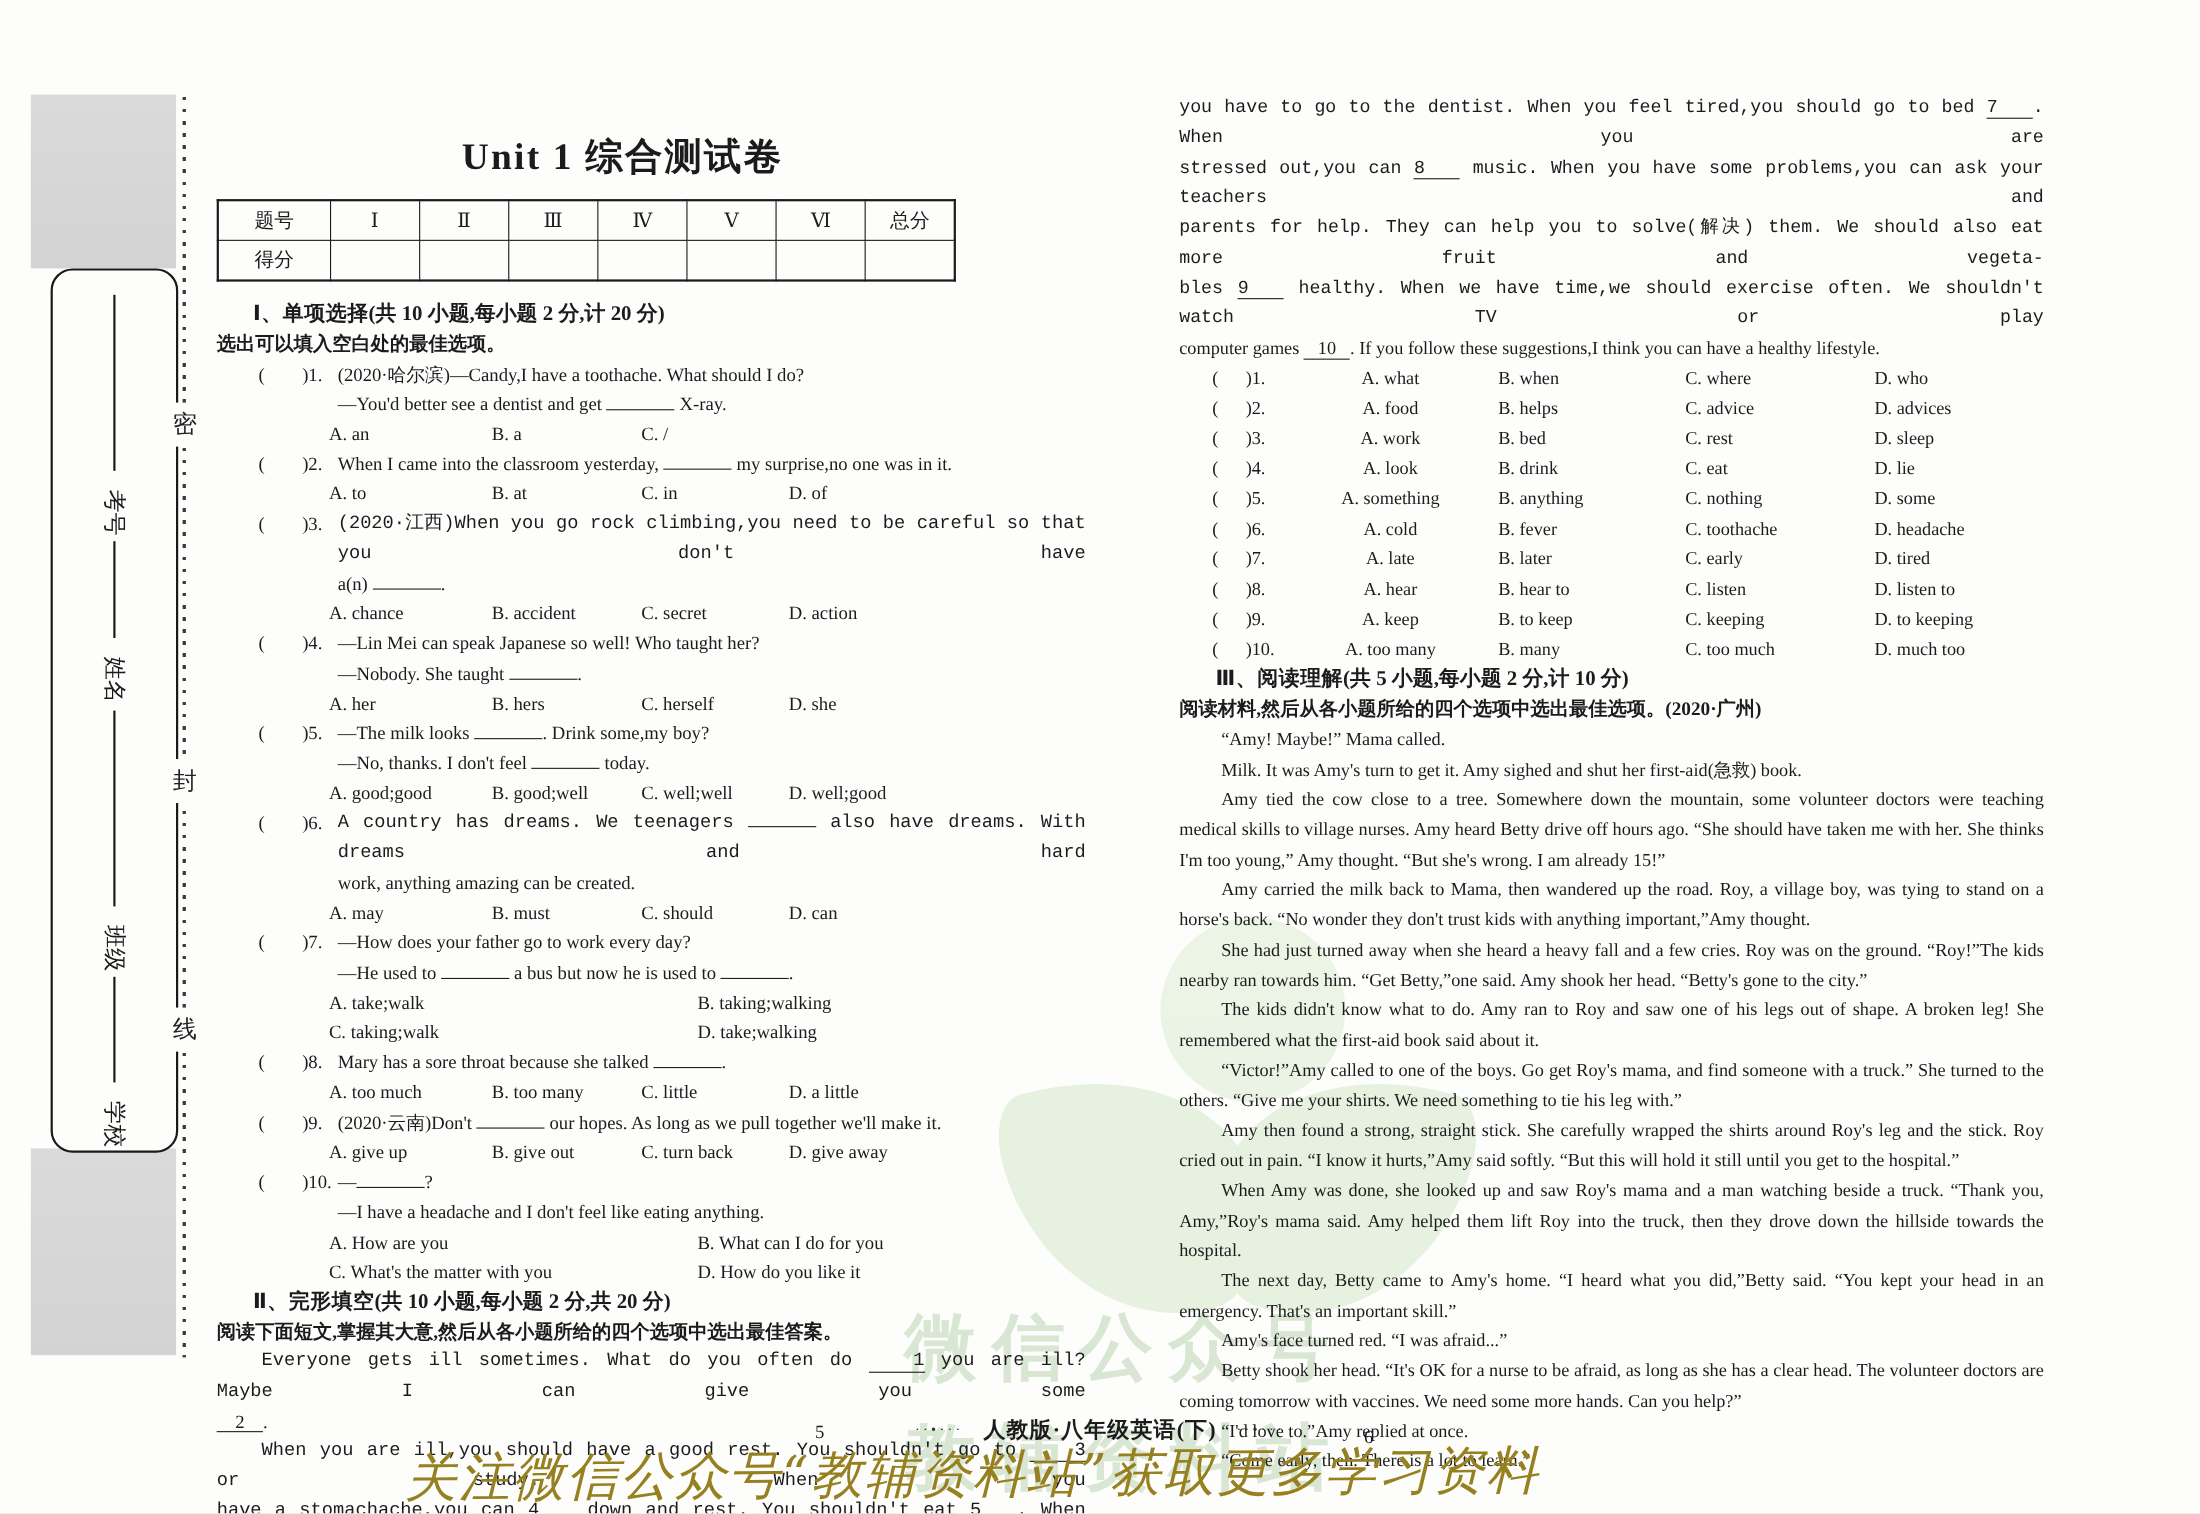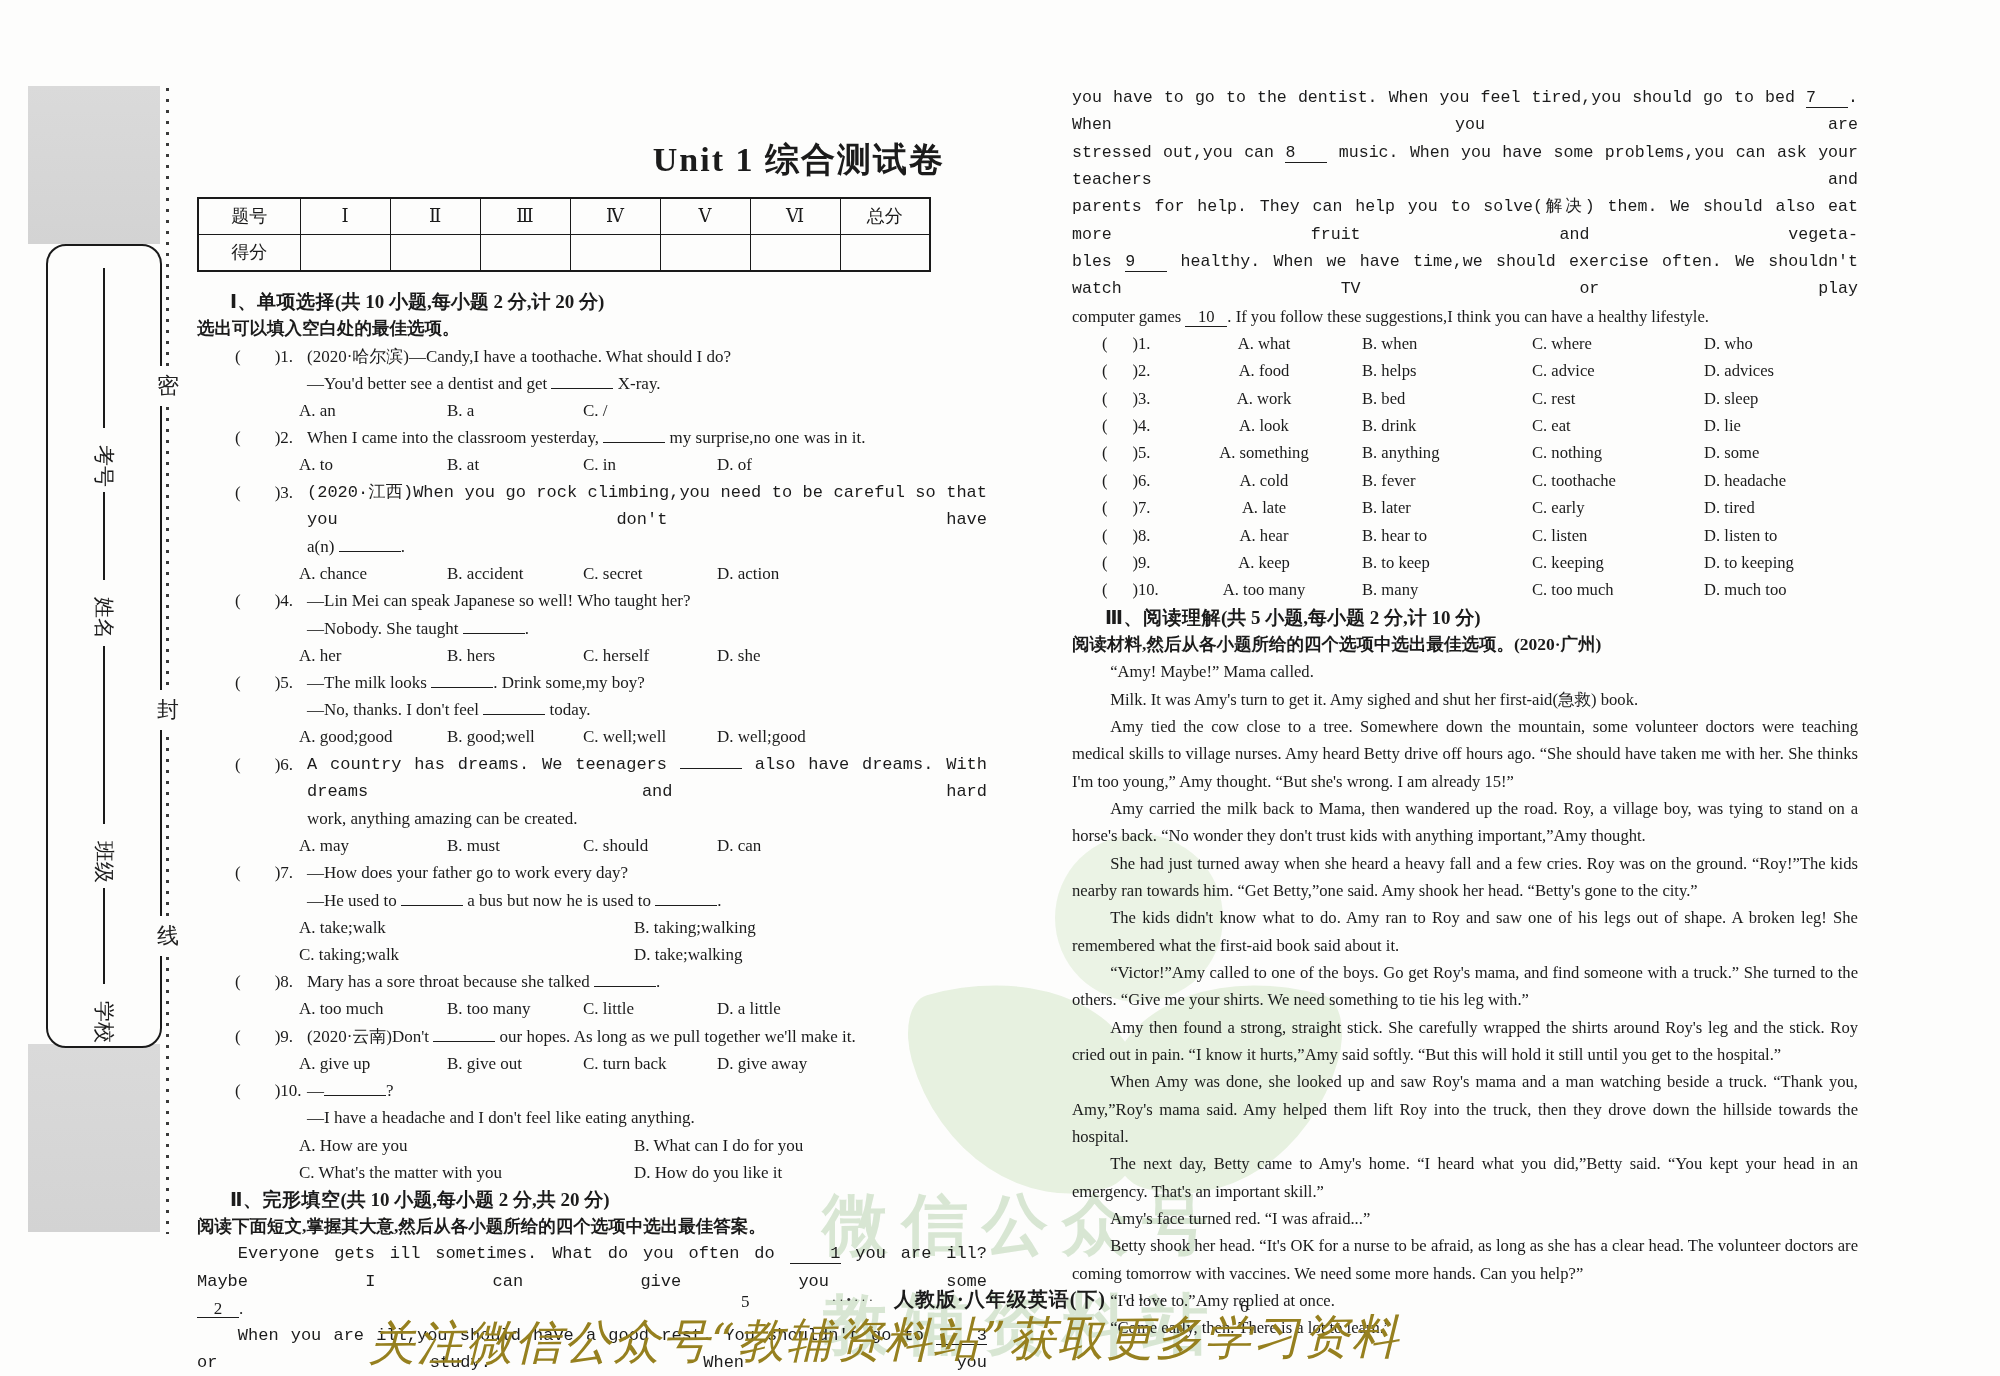--- a/index.html
+++ b/index.html
@@ -23,22 +23,22 @@
   .seal-field:nth-of-type(2){top:246px;height:140px;}
   .seal-field:nth-of-type(3){top:400px;height:230px;}
   .seal-field:nth-of-type(4){top:642px;height:148px;}
   .seal-blank{position:absolute;left:50%;top:0;width:2px;height:calc(100% - 52px);background:#1a1a1a;transform:translateX(-1px);}
   .seal-label{position:absolute;bottom:0;left:0;width:100%;text-align:center;font-size:21px;
               transform:rotate(90deg);white-space:nowrap;color:#1a1a1a;}
   
   .page{position:absolute;z-index:4;font-size:17px;line-height:27.2px;}
   .page-left{left:197px;top:130px;width:790px;}
   .page-right{left:1072px;top:84px;width:786px;font-size:16.6px;line-height:27.35px;}
-  .title{margin:16px;text-align:right;transform:translateX(-26px);font-size:34px;font-weight:bold;letter-spacing:2px;}
-  .score-table{border-collapse:collapse;margin-top:24px;width:734px;table-layout:fixed;}
+  .title{margin:0;text-align:center;transform:translateX(-26px);font-size:34px;font-weight:bold;letter-spacing:2px;}
+  .score-table{border-collapse:collapse;margin-top:24px;width:672px;table-layout:fixed;}
   .score-table th,.score-table td{border:1.4px solid #1a1a1a;height:35px;text-align:center;
         font-size:18px;font-weight:normal;padding:0;}
   .score-table{border:2px solid #1a1a1a;}
   .score-table col.c0{width:102px;}
   .body-col{margin-top:16px;}
   .sec-head{font-size:19px;}
   .sec-head b{font-family:"Liberation Sans","DejaVu Sans",sans-serif;letter-spacing:.5px;margin-left:33px;}
   .sec-head span{font-weight:600;}
   .instr{font-weight:600;font-size:17.5px;}
   .q{position:relative;padding-left:110px;}

